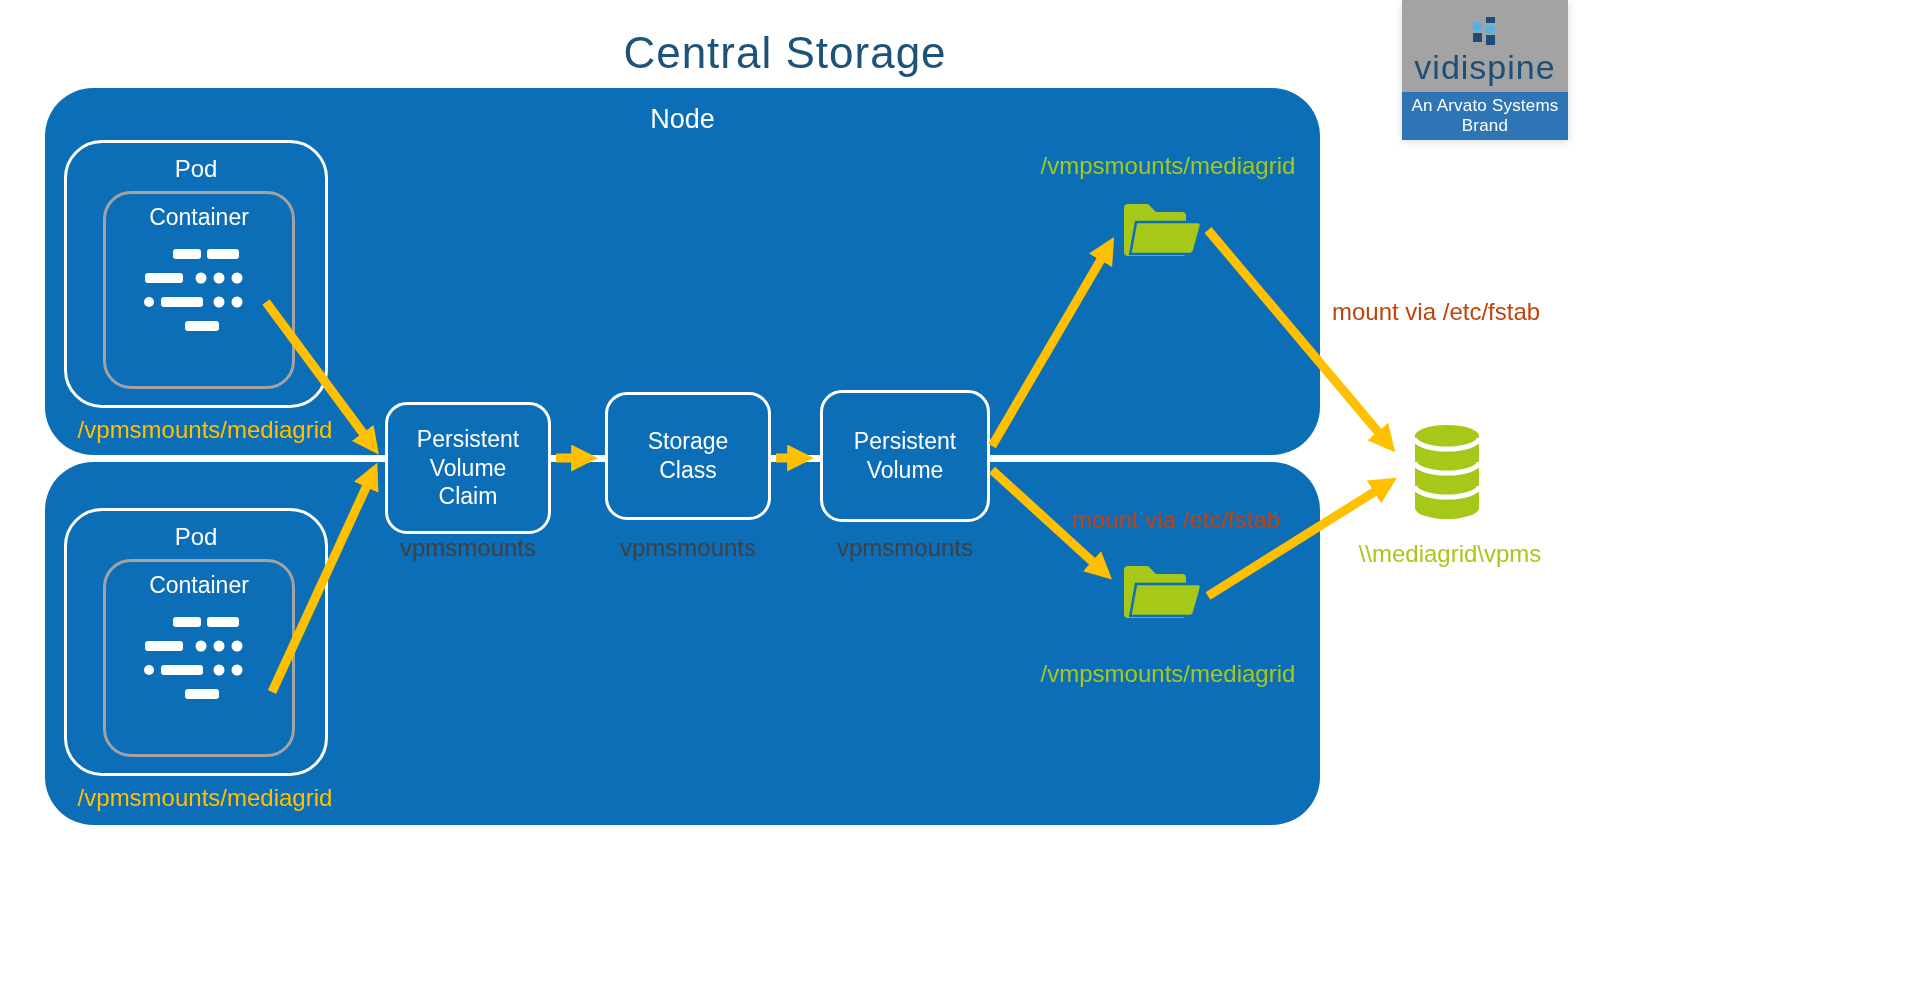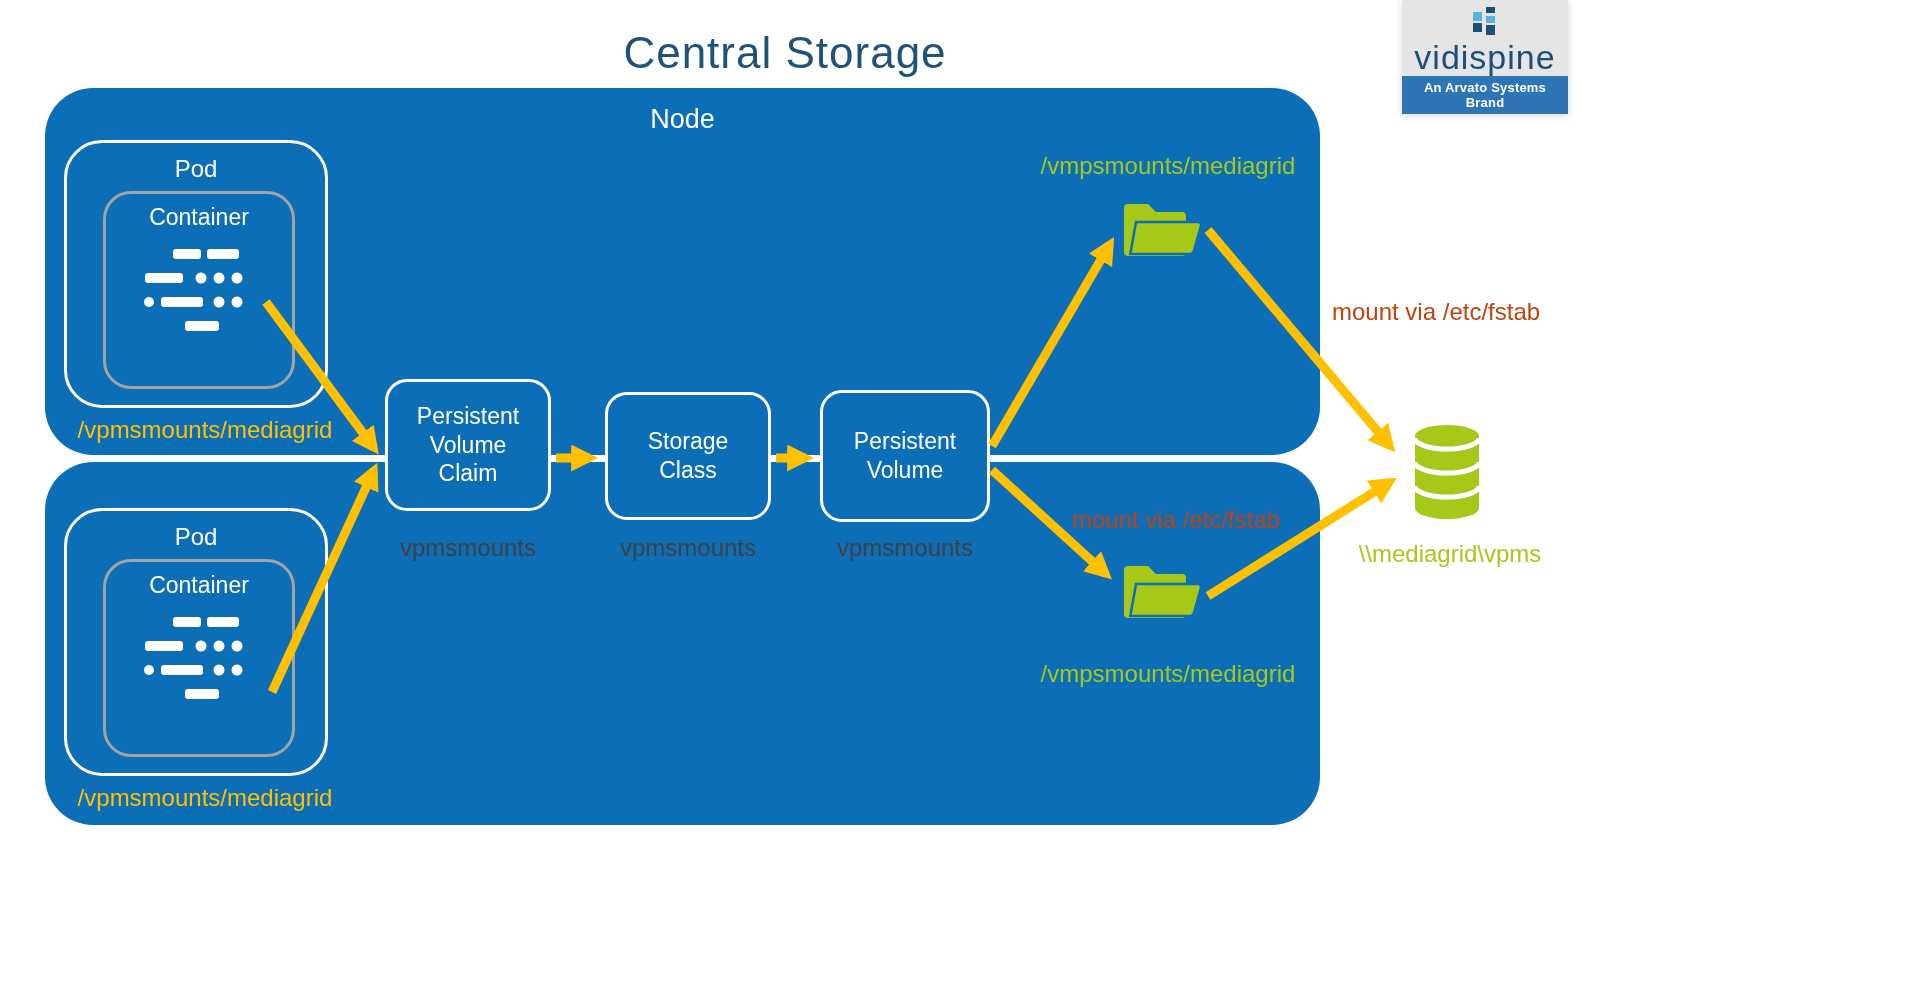--- a/index.html
+++ b/index.html
@@ -40,21 +40,21 @@
     color:#ffc000;font-size:24px;
   }
   .mount-path.top{top:416px;}
   .mount-path.bottom{top:784px;}
   
   .pipe-box{
     position:absolute;background:#0d6eb8;border:3.5px solid #ffffff;border-radius:22px;
     color:#ffffff;font-size:23px;line-height:1.25;text-align:center;
     display:flex;align-items:center;justify-content:center;box-sizing:border-box;
   }
-  .pipe-box.pvc{left:385px;top:379px;width:166px;height:132px;padding:0 24px;}
+  .pipe-box.pvc{left:385px;top:402px;width:166px;height:132px;padding:0 24px;}
   .pipe-box.sc {left:605px;top:392px;width:166px;height:128px;padding:0 16px;}
   .pipe-box.pv {left:820px;top:390px;width:170px;height:132px;padding:0 28px;}
   .pipe-sub{
     position:absolute;top:534px;text-align:center;color:#404040;font-size:24px;
   }
   .pipe-sub.pvc{left:385px;width:166px;}
   .pipe-sub.sc{left:605px;width:166px;}
   .pipe-sub.pv{left:820px;width:170px;}
   
   .folder{position:absolute;}
@@ -70,29 +70,29 @@
   .fstab-note.bottom{left:1072px;top:506px;}
   .db-icon{position:absolute;left:1412px;top:424px;}
   .db-label{
     position:absolute;left:1340px;top:540px;width:220px;text-align:center;
     color:#a6c819;font-size:24px;white-space:nowrap;
   }
   
   .arrows{position:absolute;left:0;top:0;width:1916px;height:1004px;pointer-events:none;}
   
   .logo{
-    position:absolute;right:348px;top:0px;width:166px;padding:6px 0 0;
-    background:#e5e5e5;box-shadow:0 2px 8px rgba(0,0,0,0.15);text-align:center;
+    position:absolute;right:348px;top:0px;width:166px;padding:16px 0 0;
+    background:#a3a3a3;box-shadow:0 2px 8px rgba(0,0,0,0.15);text-align:center;
   }
   .logo-word{
     color:#1d4e79;font-size:34px;font-weight:500;letter-spacing:1px;line-height:1.05;
   }
   .logo-banner{
-    background:#2e75b6;color:#ffffff;font-size:13px;
-    padding:4px 2px;letter-spacing:0.2px;font-weight:bold;
+    margin-top:6px;background:#2e75b6;color:#ffffff;font-size:17px;
+    padding:4px 2px;letter-spacing:0.2px;
   }
 </style>
 </head>
 <body>
 
 <div class="canvas">
 
   <div class="title">Central Storage</div>
 
   <div class="node-box top">

